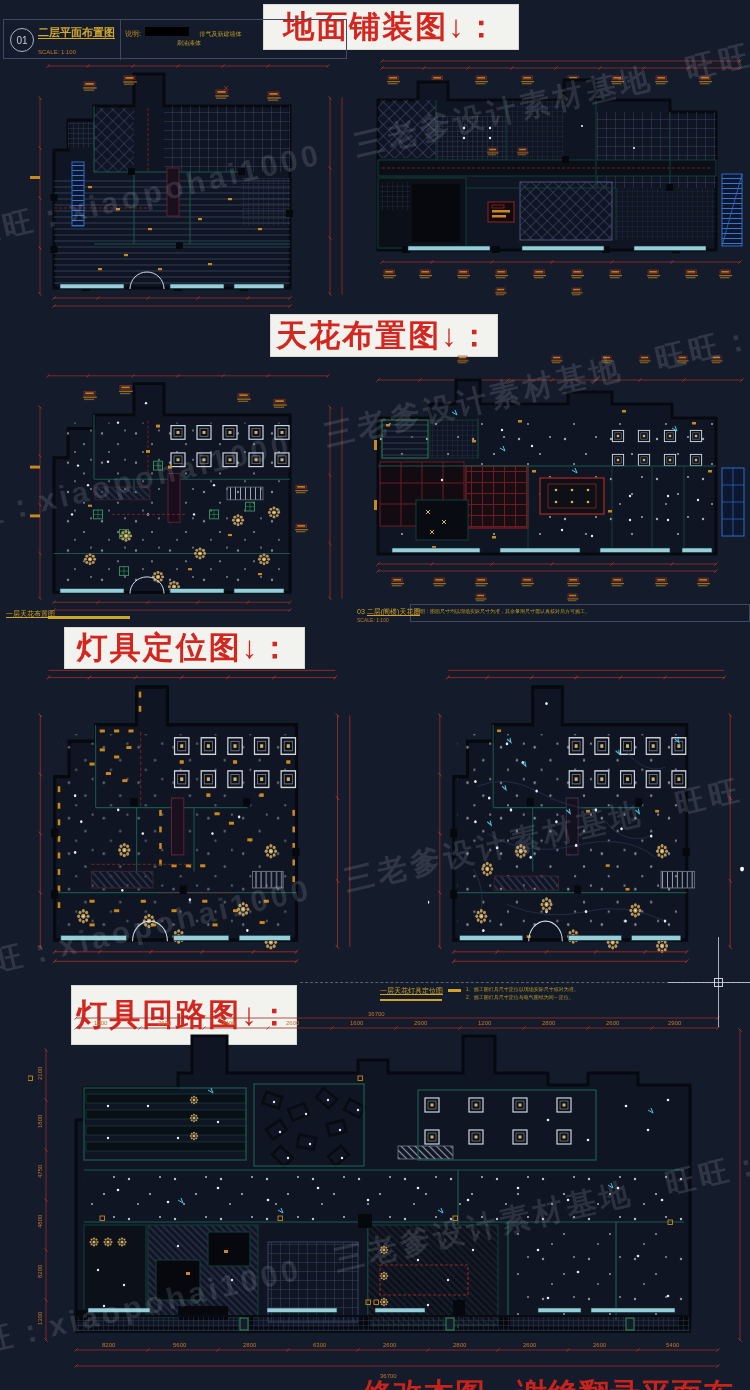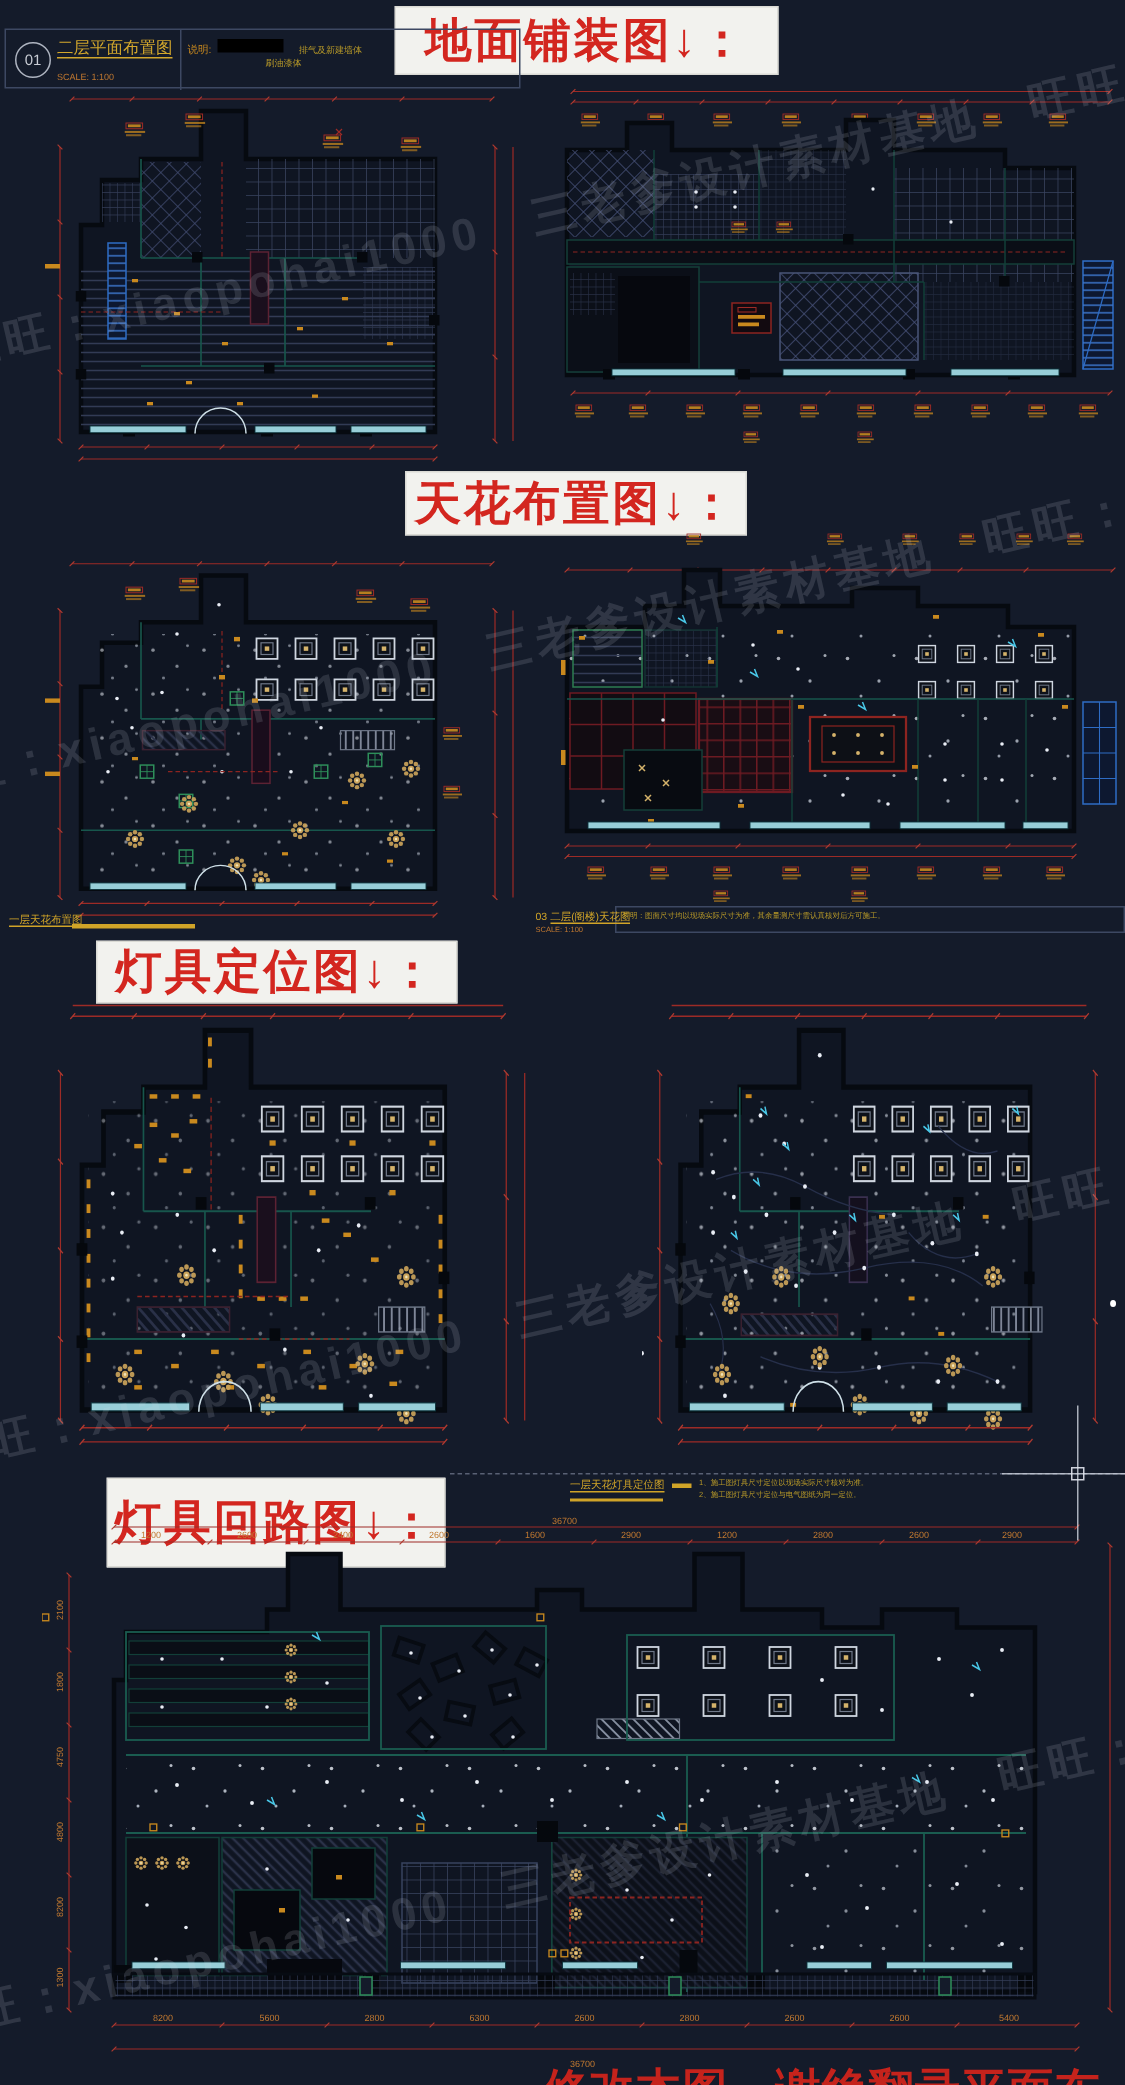--- a/index.html
+++ b/index.html
@@ -12,21 +12,21 @@
   
   .wm{position:absolute;white-space:nowrap;color:rgba(205,213,227,.15);font-size:30px;
       font-weight:bold;letter-spacing:4px;transform:rotate(-13deg);
       transform-origin:left center;pointer-events:none;z-index:40;}
   
   .tblock{position:absolute;left:3px;top:19px;width:342px;height:38px;
           border:1px solid #3d4862;display:flex;align-items:flex-start;z-index:5;}
   .tb-left{width:112px;border-right:1px solid #3d4862;display:flex;align-items:center;padding:2px;}
   .tb-circ{width:22px;height:22px;border:1px solid #aeb4c0;border-radius:50%;color:#c8ccd4;
            font-size:10px;display:flex;align-items:center;justify-content:center;margin:0 4px;}
-  .tb-title{color:#d2a72c;font-weight:normal;font-size:11px;border-bottom:1px solid #d2a72c;line-height:12px;}
+  .tb-title{color:#d2a72c;font-weight:bold;font-size:11px;border-bottom:1px solid #d2a72c;line-height:12px;}
   .tb-scale{color:#c07830;font-size:6px;}
   .tb-right{flex:1;padding:2px 4px;position:relative;}
   .tb-desc{color:#c9891e;font-size:7px;display:inline-block;}
   .tb-censor{display:inline-block;width:44px;height:9px;background:#000;vertical-align:middle;margin-left:4px;}
   .tb-note{color:#b99a28;font-size:6px;line-height:7px;margin-left:52px;}
   
   .cap{position:absolute;color:#d0a428;font-size:7px;line-height:8px;z-index:5;}
   .cap b{border-bottom:1px solid #d0a428;font-weight:normal;}
   .ybar{position:absolute;background:#d0a428;z-index:5;}
   .note-y{position:absolute;color:#b99a28;font-size:5px;line-height:7px;z-index:5;}

